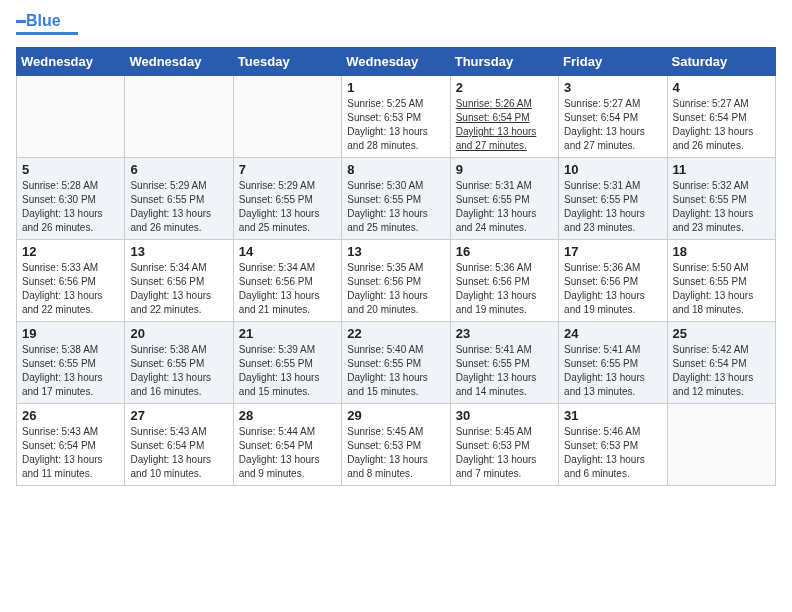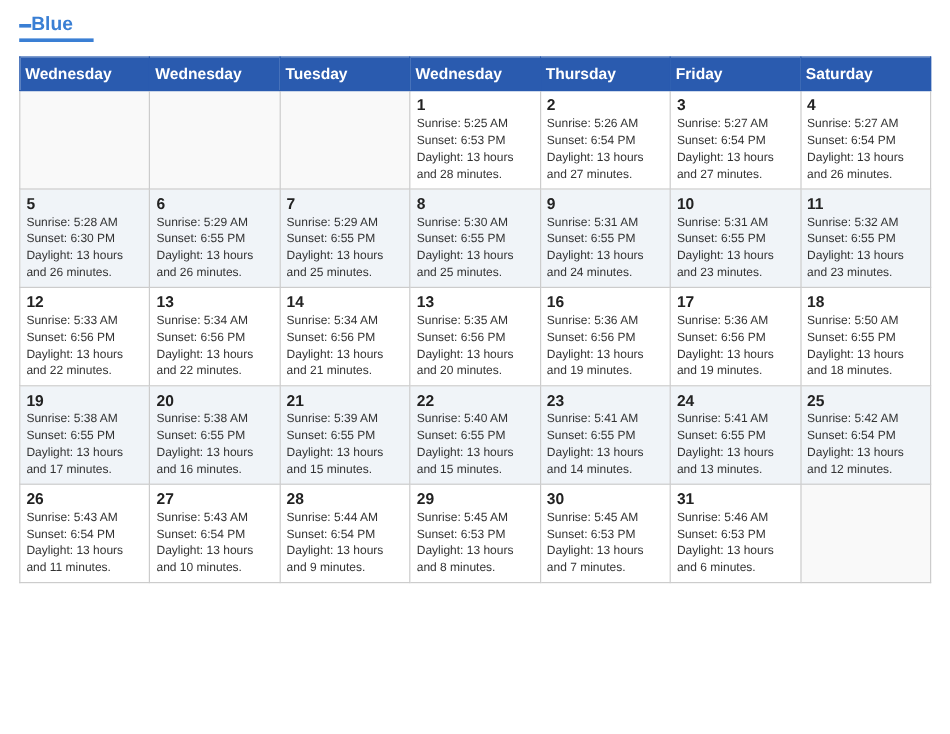--- a/index.html
+++ b/index.html
@@ -114,21 +114,21 @@
         <td class="empty-cell"></td>
         <td>
           <span class="day-num">1</span>
           <div class="day-info" style="white-space: pre-line;">Sunrise: 5:25 AM
 Sunset: 6:53 PM
 Daylight: 13 hours
 and 28 minutes.</div>
         </td>
         <td>
           <span class="day-num">2</span>
-          <div class="day-info" style="white-space: pre-line;">Sunrise: 5:26 AM
+          <div class="day-info" style="white-space: pre-line; text-decoration: underline;">Sunrise: 5:26 AM
 Sunset: 6:54 PM
 Daylight: 13 hours
 and 27 minutes.</div>
         </td>
         <td>
           <span class="day-num">3</span>
           <div class="day-info" style="white-space: pre-line;">Sunrise: 5:27 AM
 Sunset: 6:54 PM
 Daylight: 13 hours
 and 27 minutes.</div>

